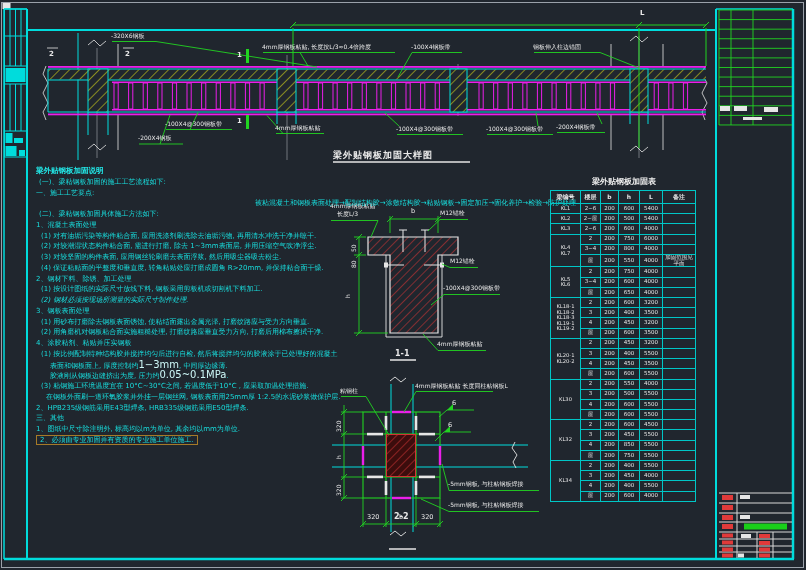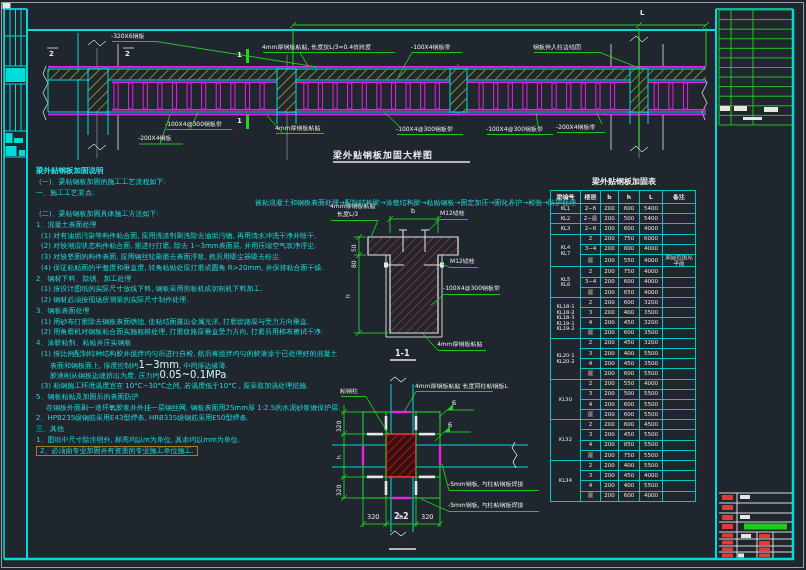--- a/index.html
+++ b/index.html
@@ -392,30 +392,29 @@
       <div class="note-line" style="padding-left: 0px;">一、施工工艺要点:</div>
       <div class="note-line" style="padding-left: 0px; text-align: right;">被粘混凝土和钢板表面处理→配制结构胶→涂敷结构胶→粘贴钢板→固定加压→固化养护→检验→防护处理</div>
       <div class="note-line" style="padding-left: 3px;">(二)、梁粘钢板加固具体施工方法如下:</div>
       <div class="note-line" style="padding-left: 0px;">1、混凝土表面处理</div>
       <div class="note-line" style="padding-left: 5px;">(1) 对有油垢污染等构件粘合面, 应用洗涤剂刷洗除去油垢污物, 再用清水冲洗干净并晾干.</div>
       <div class="note-line" style="padding-left: 5px;">(2) 对较潮湿状态构件粘合面, 需进行打磨, 除去 1~3mm表面层, 并用压缩空气吹净浮尘.</div>
       <div class="note-line" style="padding-left: 5px;">(3) 对较坚固的构件表面, 应用钢丝轮刷磨去表面浮浆, 然后用吸尘器吸去粉尘.</div>
       <div class="note-line" style="padding-left: 5px;">(4) 保证粘贴面的平整度和垂直度, 转角粘贴处应打磨成圆角 R&gt;20mm, 并保持粘合面干燥.</div>
       <div class="note-line" style="padding-left: 0px;">2、钢材下料、除锈、加工处理</div>
       <div class="note-line" style="padding-left: 5px;">(1) 按设计图纸的实际尺寸放线下料, 钢板采用剪板机或切割机下料加工.</div>
-      <div class="note-line" style="padding-left: 5px;">(2) 钢材必须按现场所测量的实际尺寸制作处理.</div>
+      <div class="note-line" style="padding-left: 5px; font-style: italic;">(2) 钢材必须按现场所测量的实际尺寸制作处理.</div>
       <div class="note-line" style="padding-left: 0px;">3、钢板表面处理</div>
       <div class="note-line" style="padding-left: 5px;">(1) 用砂布打磨除去钢板表面锈蚀, 使粘结面露出金属光泽, 打磨纹路应与受力方向垂直.</div>
       <div class="note-line" style="padding-left: 5px;">(2) 用角磨机对钢板粘合面实施粗糙处理, 打磨纹路应垂直受力方向, 打磨后用棉布擦拭干净.</div>
       <div class="note-line" style="padding-left: 0px;">4、涂胶粘剂、粘贴并压实钢板</div>
       <div class="note-line" style="padding-left: 5px;">(1) 按比例配制特种结构胶并搅拌均匀后进行自检, 然后将搅拌均匀的胶液涂于已处理好的混凝土</div>
       <div class="note-line" style="padding-left: 14px;"><span>表面和钢板面上, 厚度控制约</span><span class="em">1−3mm</span><span>, 中间厚边缘薄.</span></div>
       <div class="note-line" style="padding-left: 14px;"><span>胶液刚从钢板边缝挤出为度, 压力约</span><span class="em">0.05~0.1MPa</span><span>.</span></div>
       <div class="note-line" style="padding-left: 5px;">(3) 粘钢施工环境温度宜在 10°C~30°C之间, 若温度低于10°C , 应采取加温处理措施.</div>
-      <div class="note-line" style="padding-left: 0px;">5、钢板粘贴及加固后的表面防护</div>
       <div class="note-line" style="padding-left: 10px;">在钢板外面刷一道环氧胶浆并外挂一层钢丝网, 钢板表面用25mm厚 1:2.5的水泥砂浆做保护层.</div>
       <div class="note-line" style="padding-left: 0px;">2、HPB235级钢筋采用E43型焊条, HRB335级钢筋采用E50型焊条.</div>
       <div class="note-line" style="padding-left: 0px;">三、其他</div>
       <div class="note-line" style="padding-left: 0px;">1、图纸中尺寸除注明外, 标高均以m为单位, 其余均以mm为单位.</div>
       <div class="note-line" style="padding-left: 0px;"><span class="boxspan">2、必须由专业加固并有资质的专业施工单位施工.</span></div>
     </div>
 
 <div id="tablewrap">
   <div id="tbl-title">梁外贴钢板加固表</div>
   <table id="gtable">

